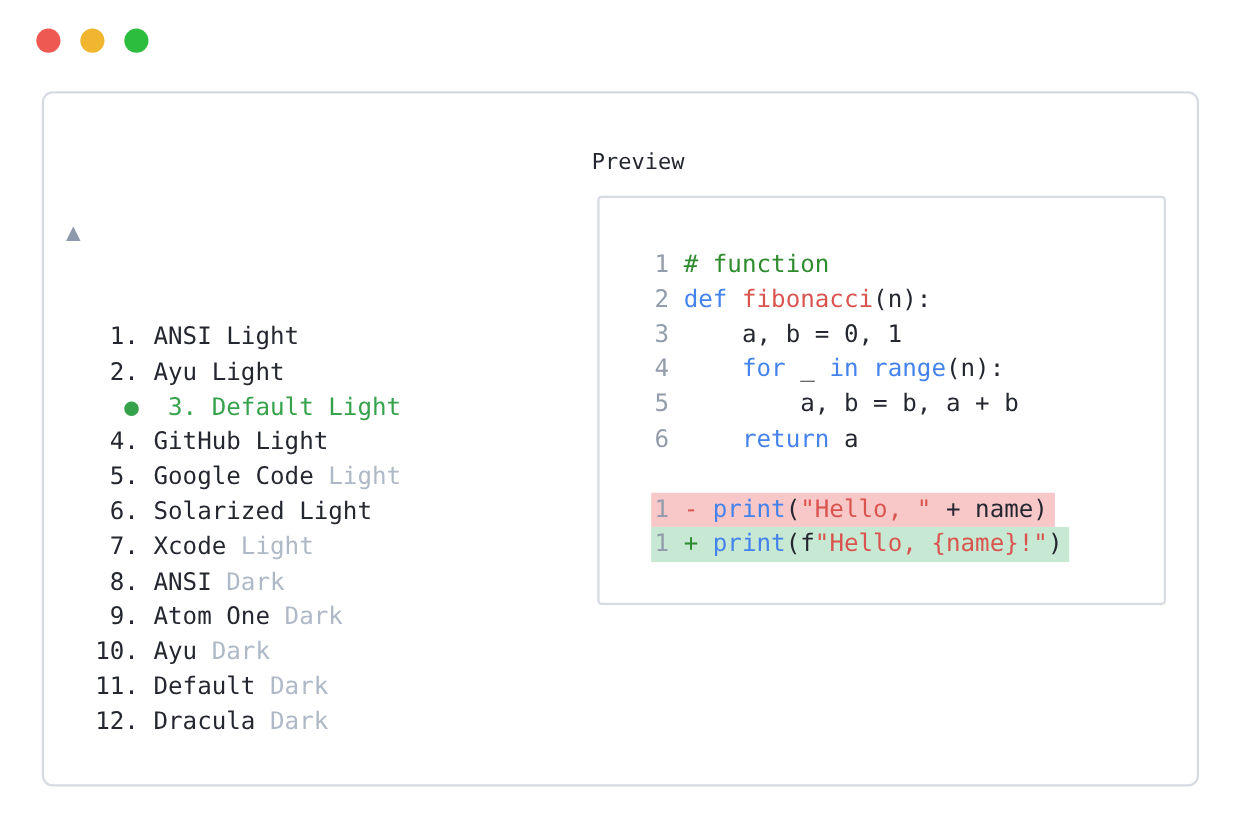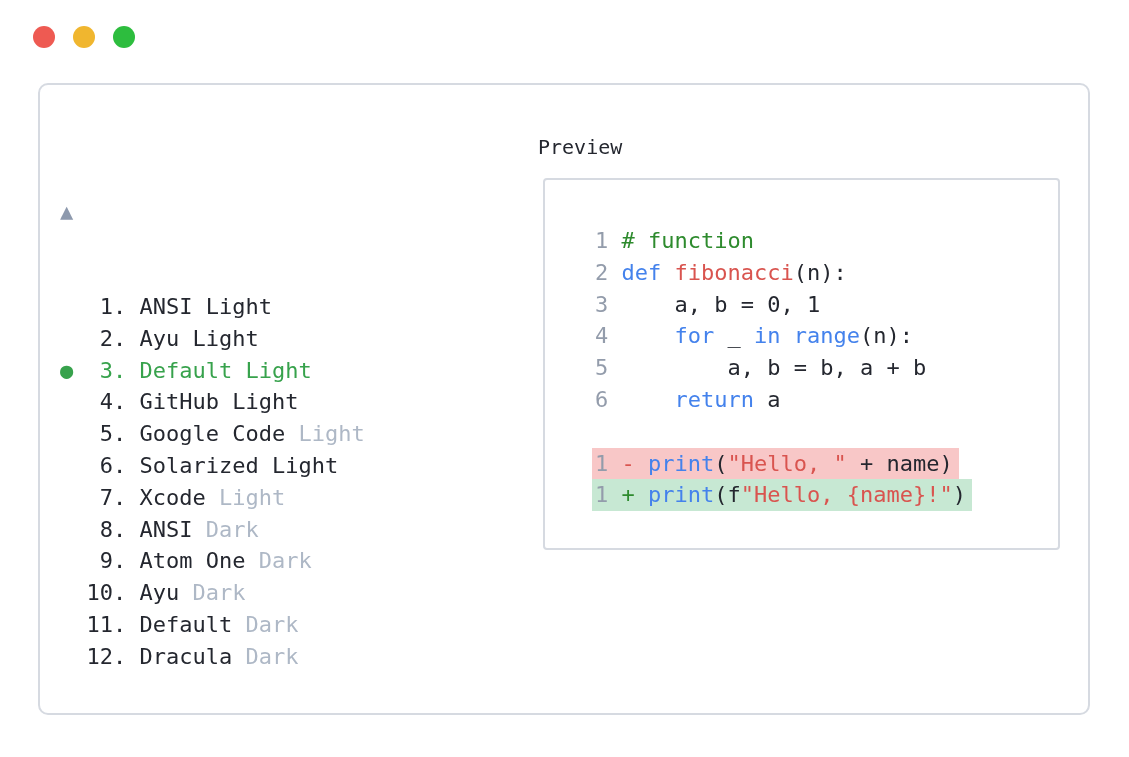--- a/index.html
+++ b/index.html
@@ -14,21 +14,21 @@
     background:#ffffff;border:2px solid var(--border);border-radius:10px;
     box-sizing:border-box;
   }
   .term{
     position:absolute;left:20px;top:47px;
     font-size:22px;line-height:31.8px;white-space:pre;color:var(--text);
   }
   .row{min-height:31.8px;white-space:pre;}
   .arrow-up{color:var(--scroll_up);}
   .muted{color:var(--muted);}
-  .selected{color:var(--selected);}
+  .selected{color:var(--selected);text-align:right;}
   .preview-title{
     position:absolute;left:498px;top:47px;
     font-size:20px;line-height:31.8px;color:var(--text);white-space:pre;
   }
   .preview-box{
     position:absolute;left:503px;top:93px;width:517px;height:372px;
     border:2px solid var(--border);border-radius:4px;background:#ffffff;
     box-sizing:border-box;overflow:hidden;
   }
   .code{

